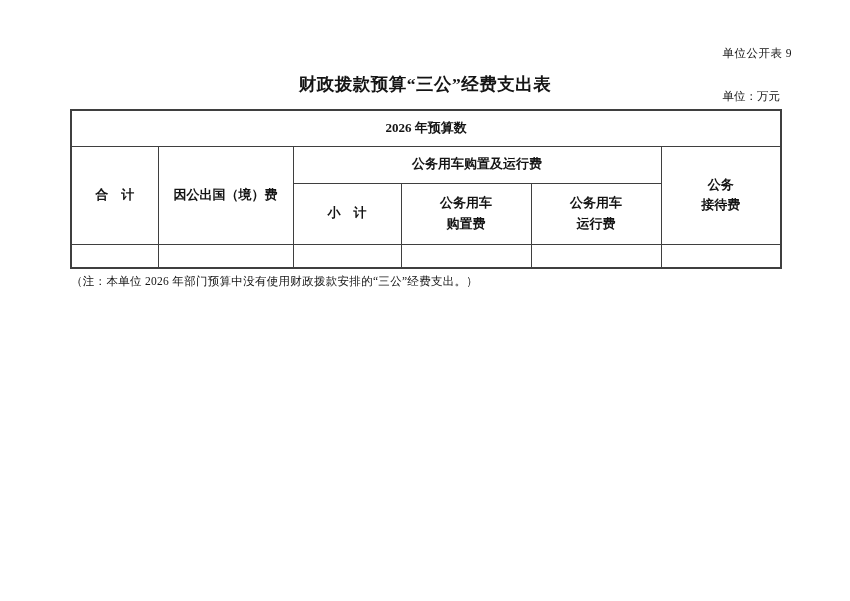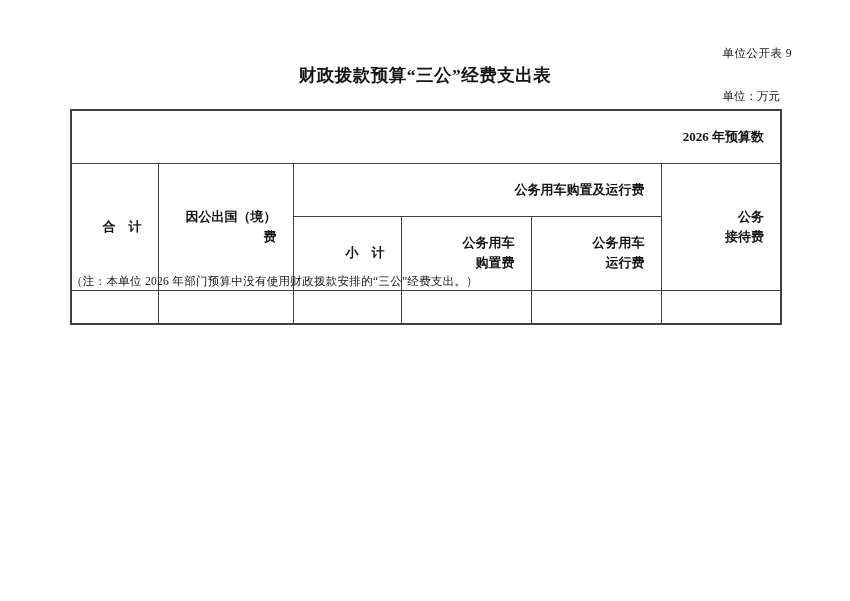--- a/index.html
+++ b/index.html
@@ -16,21 +16,21 @@
     background: #ffffff;
   }
   .doc-label {
     position: absolute;
     top: 46px; right: 58px;
     font-size: 11.5px;
     letter-spacing: 0.5px;
   }
   .title {
     position: absolute;
-    top: 63px; left: 0;
+    top: 72px; left: 0;
     width: 100%;
     text-align: center;
     font-size: 17.5px;
     font-weight: bold;
     letter-spacing: 0.5px;
   }
   .unit-label {
     position: absolute;
     top: 89px; right: 70px;
     font-size: 11.5px;
@@ -38,27 +38,27 @@
   table.budget-table {
     position: absolute;
     top: 109px; left: 70px;
     width: 710px;
     border-collapse: collapse;
     table-layout: fixed;
     border: 2px solid #3f3f3f;
   }
   table.budget-table td {
     border: 1.5px solid #3f3f3f;
-    text-align: right;
+    text-align: center;
     vertical-align: middle;
     font-size: 13px;
     font-weight: bold;
     white-space: pre-line;
     line-height: 1.55;
-    padding: 16px;
+    padding: 0;
     overflow: hidden;
   }
   tr.row-year  { height: 36px; }
   tr.row-band  { height: 37px; }
   tr.row-sub   { height: 61px; }
   tr.row-data  { height: 24px; }
   tr.row-data td { font-weight: normal; }
   .note {
     position: absolute;
     top: 274px; left: 71px;

